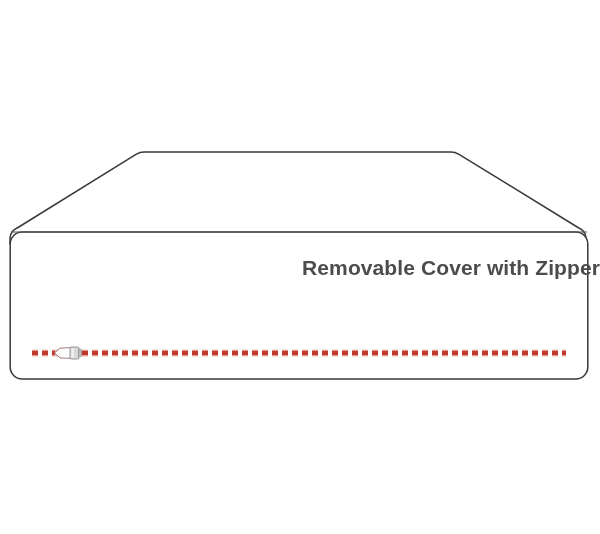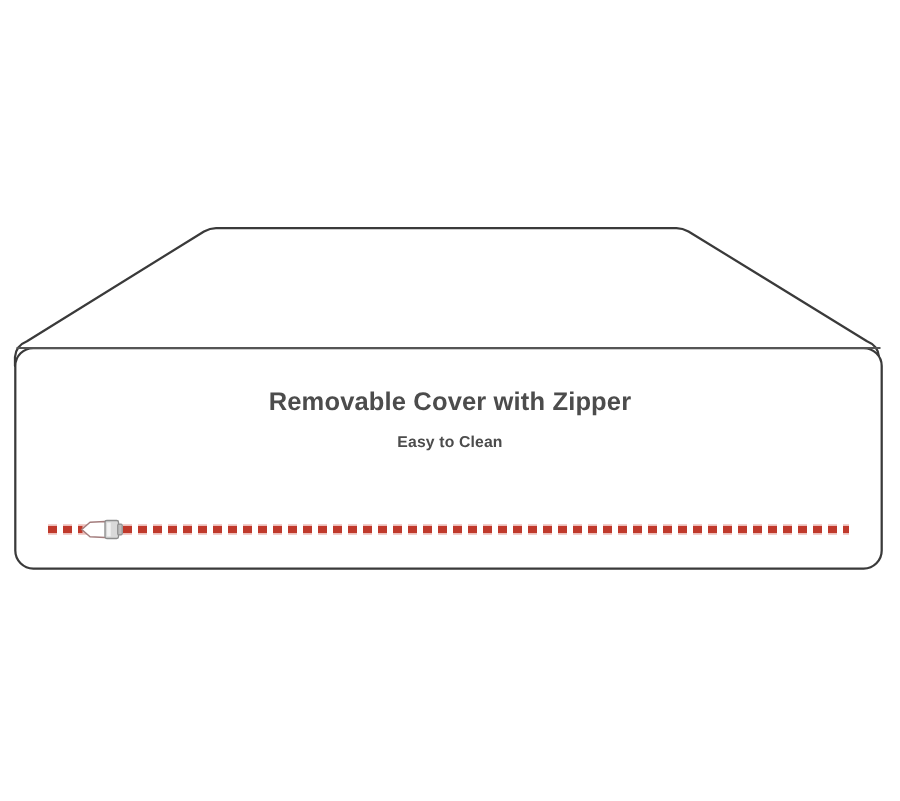--- a/index.html
+++ b/index.html
@@ -35,23 +35,23 @@
     top: 0;
     width: 600px;
     height: 534px;
     pointer-events: none;
   }
   #cover-title {
     position: absolute;
     left: 0;
     top: 257px;
     width: 600px;
-    text-align: center;
+    text-align: right;
     font-family: "Liberation Sans", sans-serif;
-    font-size: 17px;
+    font-size: 21px;
     font-weight: bold;
     color: #4c4c4c;
     letter-spacing: 0.1px;
     line-height: 21px;
     white-space: nowrap;
   }
   #cover-subtitle {
     position: absolute;
     left: 0;
     top: 288px;
@@ -104,16 +104,15 @@
 
         <rect x="71.4" y="348.4" width="2.4" height="9.2" fill="#f2f2f2" stroke="none"></rect>
 
         <rect x="78.5" y="349.4" width="3" height="7.2" rx="0.8" ry="0.8" fill="#bdbdbd" stroke="#8d8d8d" stroke-width="0.8"></rect>
       </g>
     </g>
   </svg>
 
   <div class="label-layer">
     <div id="cover-title" style="color: rgb(76, 76, 76);">Removable Cover with Zipper</div>
-    <div id="cover-subtitle" style="color: rgb(76, 76, 76);">Easy to Clean</div>
   </div>
 
 </div>
 
 </body></html>

